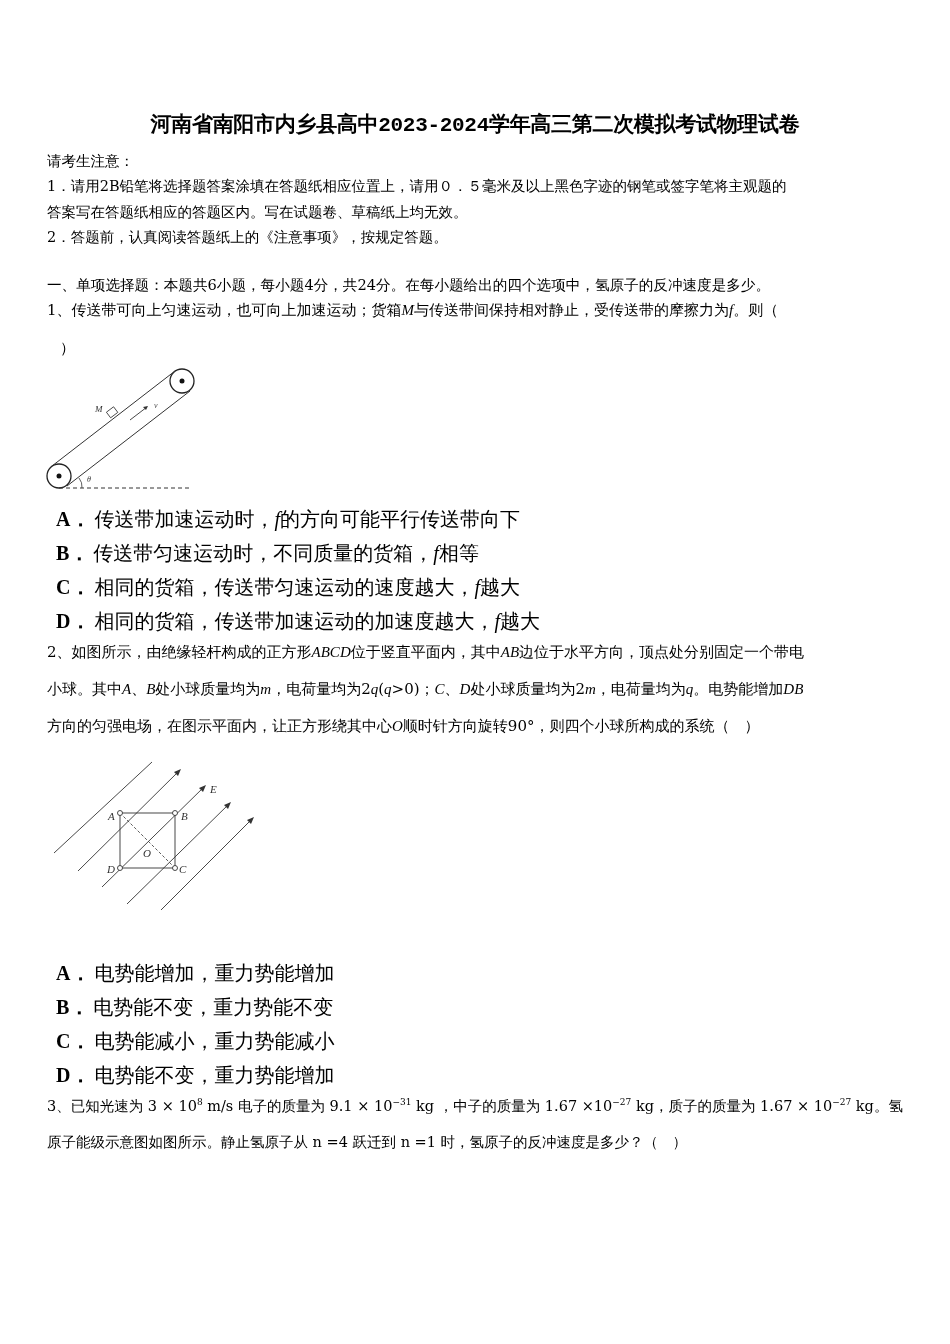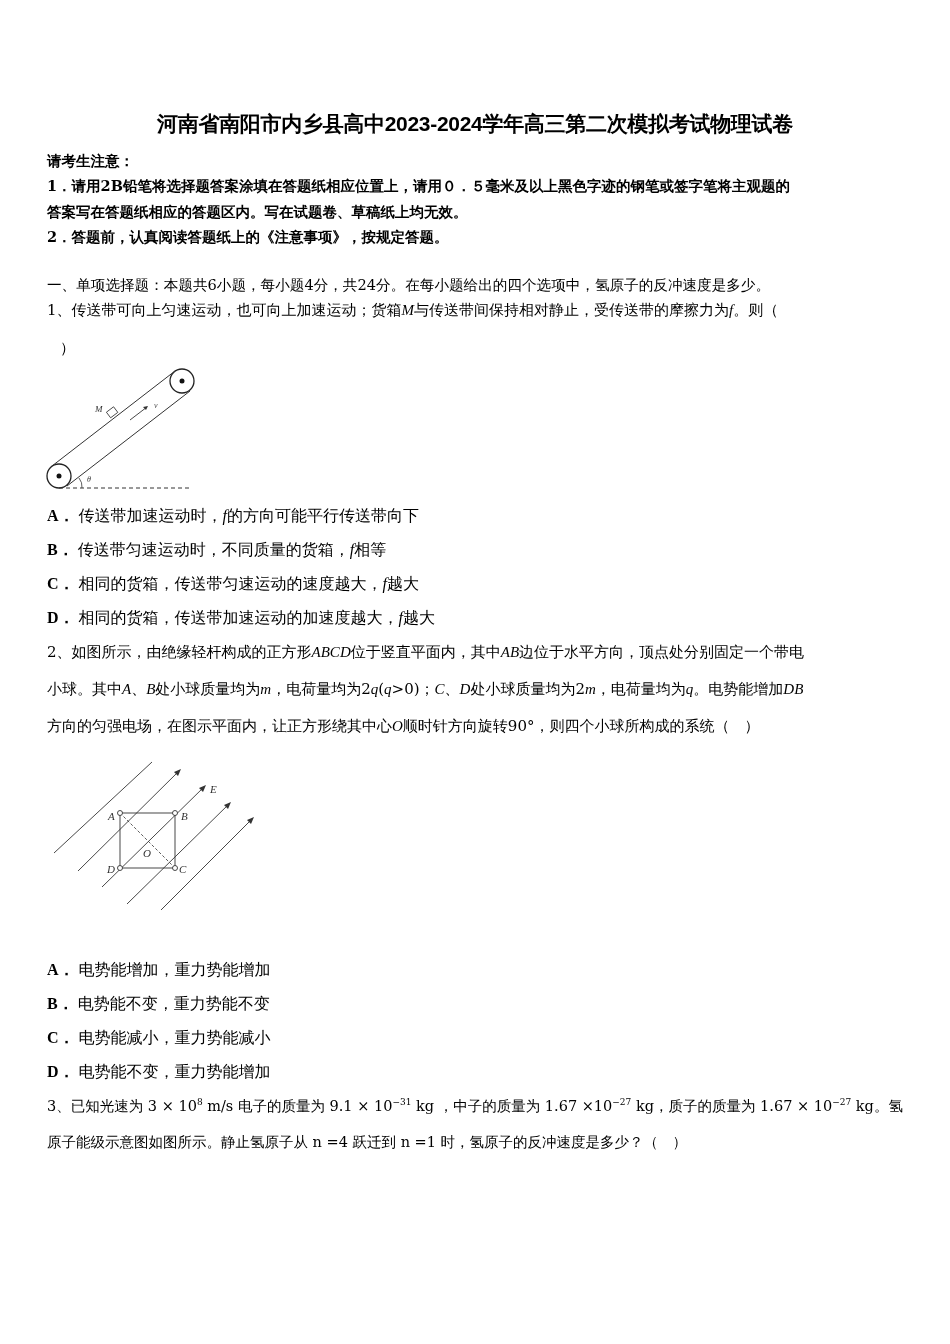--- a/index.html
+++ b/index.html
@@ -1,21 +1,21 @@
 <!DOCTYPE html>
 <html><head>
   <meta charset="utf-8">
   <style>
     html, body { margin: 0; padding: 0; background: #ffffff; }
     body { width: 950px; height: 1344px; position: relative; overflow: hidden; color: #000; font-family: "DejaVu Serif", serif; }
     .abs { position: absolute; white-space: nowrap; }
-    .title { left: 0; width: 950px; top: 110px; text-align: center; font-family: Liberation Sans, sans-serif; font-weight: bold; font-size: 21px; letter-spacing: -0.3px; }
-    .note { font-family: "DejaVu Serif", serif; font-size: 14.5px; font-weight: bold; }
+    .title { left: 0; width: 950px; top: 110px; text-align: center; font-family: Liberation Mono, monospace; font-weight: bold; font-size: 21px; letter-spacing: -0.3px; }
+    .note { font-family: "DejaVu Serif", serif; font-size: 14.5px; }
     .body { font-family: "DejaVu Serif", serif; font-size: 15px; }
-    .opt { font-family: "DejaVu Serif", serif; font-size: 16px; }
+    .opt { font-family: "DejaVu Serif", serif; font-size: 20px; margin-left: 9px; }
     .opt b { font-family: "Liberation Serif", serif; font-weight: bold; margin-right: 4px; }
     i { font-family: "Liberation Serif", serif; font-style: italic; }
     .q3 { font-family: "DejaVu Serif", serif; font-size: 14.5px; font-weight: normal; }
     sup { font-size: 9px; vertical-align: 6px; line-height: 0; }
     svg { position: absolute; }
   </style>
 </head>
 <body>
 
 <div class="abs title">河南省南阳市内乡县高中2023-2024学年高三第二次模拟考试物理试卷</div>

